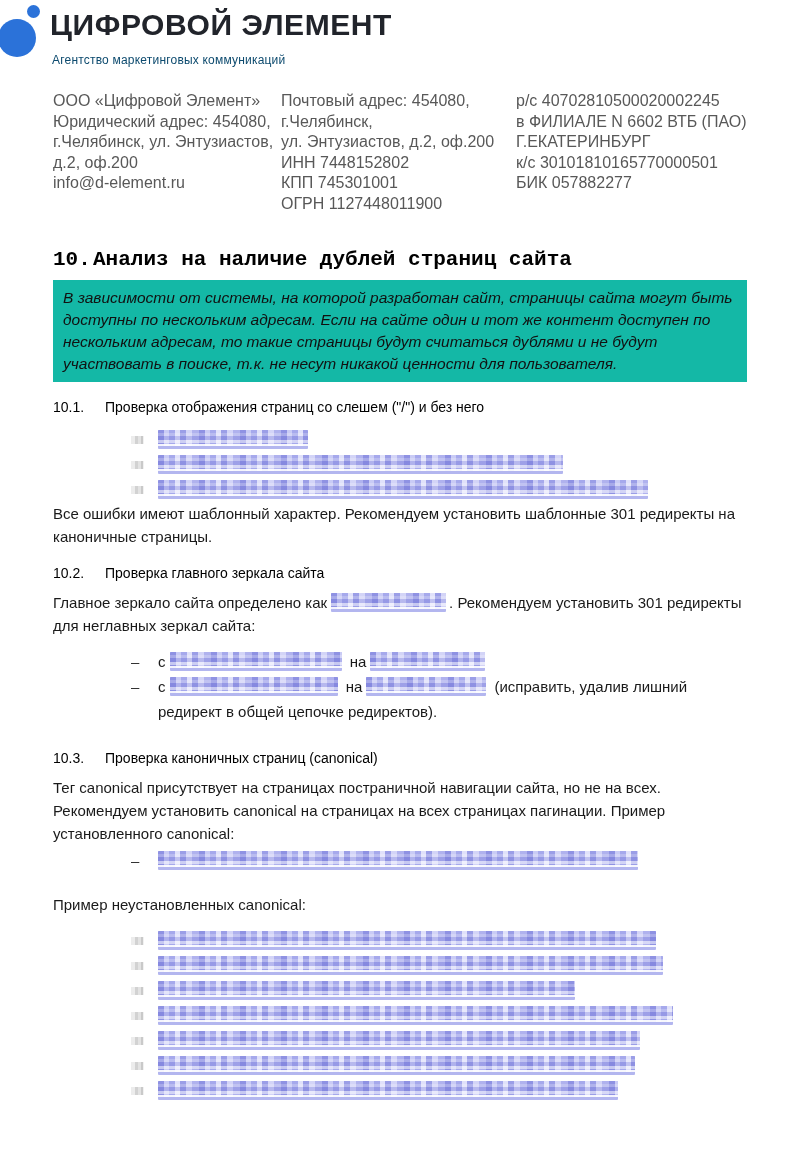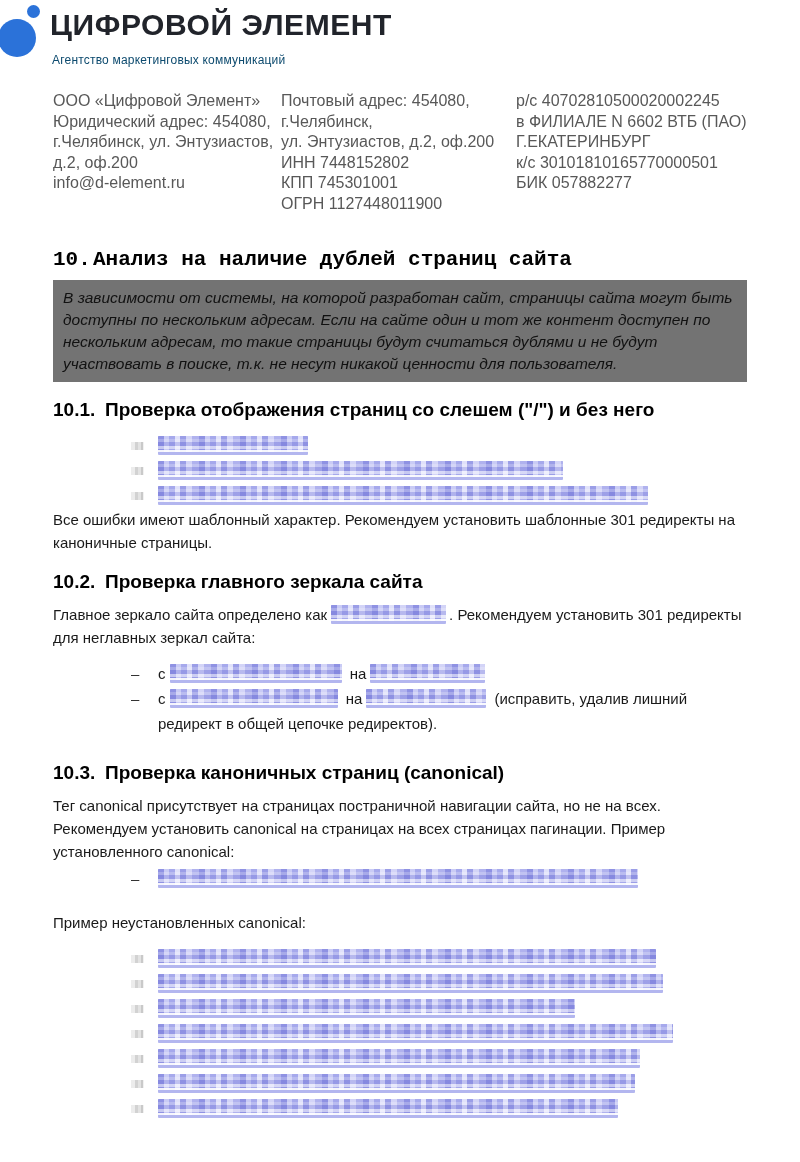--- a/index.html
+++ b/index.html
@@ -28,25 +28,25 @@
   
   .contacts{display:flex;margin-top:15px;font-size:16px;line-height:20.5px;color:#585858;}
   .contacts .c-col{flex:none;}
   .c-col.c1{width:228px;}
   .c-col.c2{width:235px;}
   .c-col.c3{width:231px;}
 
   
   .h1{margin:34px 0 0 0;font-size:21px;font-weight:700;color:#000;font-family:Liberation Mono, monospace;}
   .h1 .sec-num{display:inline-block;min-width:40px;}
-  .h2{margin:17px 0 0 0;font-size:19px;font-weight:700;color:#000;}
+  .h2{margin:17px 0 0 0;font-size:14px;font-weight:400;color:#000;}
   .h2 .sec-num{display:inline-block;min-width:52px;}
   .body-p{margin:10px 0 0 0;font-size:15px;line-height:23px;color:#1a1a1a;}
   .note{
-    margin-top:9px;background:#737373;
+    margin-top:9px;background:#14b8a6;
     padding:7px 12px 7px 10px;
     font-style:italic;font-size:15.5px;line-height:22px;color:#111;
   }
 
   
   .px{
     display:inline-block;height:16px;vertical-align:-4px;border-radius:1px;
     background-color:#b4b6ef;
     background-image:
       repeating-linear-gradient(0deg, rgba(255,255,255,0) 0 3px, rgba(255,255,255,.5) 3px 6px, rgba(110,113,215,.28) 6px 10px, rgba(255,255,255,.22) 10px 13px),

